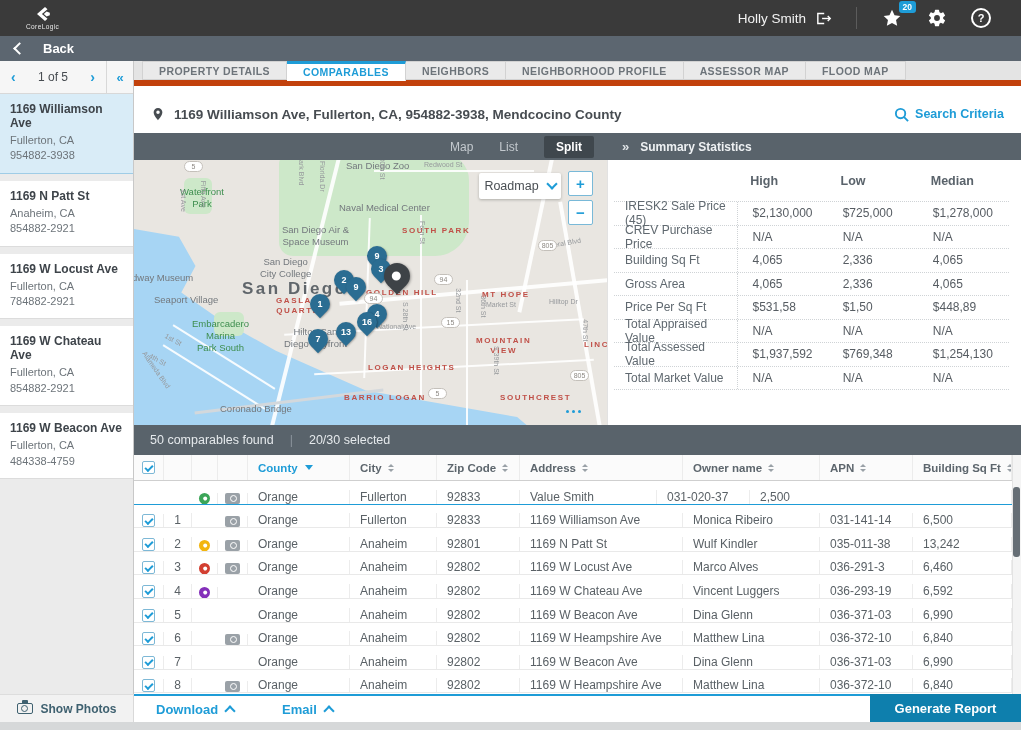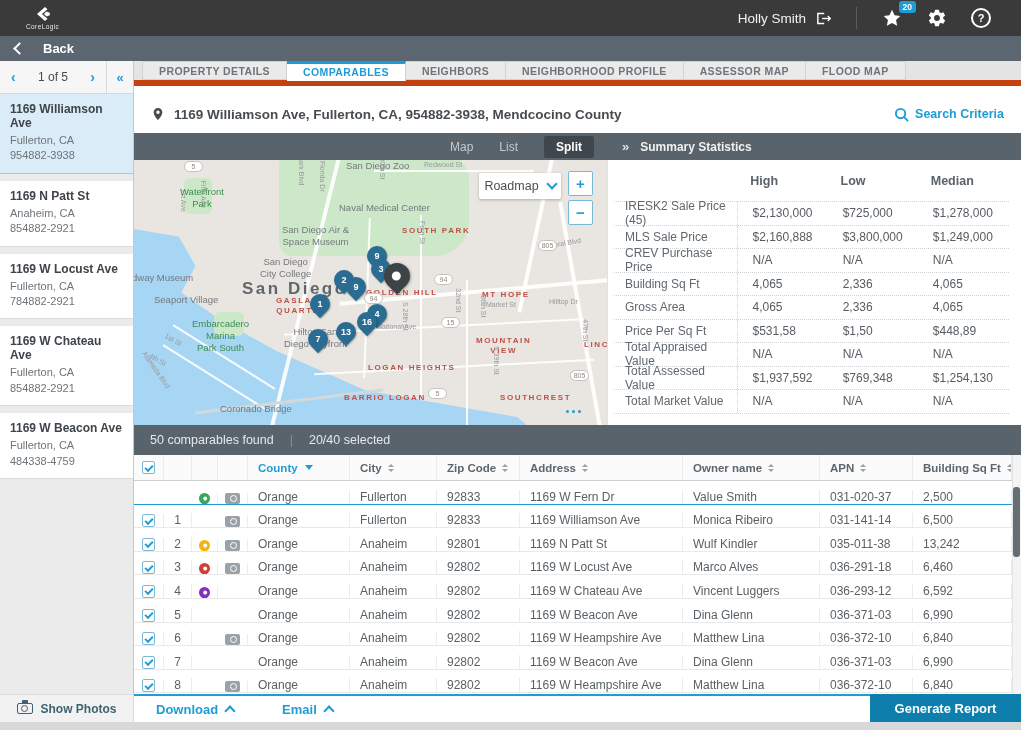--- a/index.html
+++ b/index.html
@@ -409,26 +409,20 @@
           <div class="sc">Median</div>
         </div>
         <div id="stats-rows">
             <div class="srow">
               <div class="sl">IRESK2 Sale Price (45)</div>
               <div class="sv">$2,130,000</div>
               <div class="sv">$725,000</div>
               <div class="sv">$1,278,000</div>
             </div>
             <div class="srow">
-              <div class="sl">MLS Sale Price</div>
-              <div class="sv">$2,160,888</div>
-              <div class="sv">$3,800,000</div>
-              <div class="sv">$1,249,000</div>
-            </div>
-            <div class="srow">
               <div class="sl">CREV Purchase Price</div>
               <div class="sv">N/A</div>
               <div class="sv">N/A</div>
               <div class="sv">N/A</div>
             </div>
             <div class="srow">
               <div class="sl">Building Sq Ft</div>
               <div class="sv">4,065</div>
               <div class="sv">2,336</div>
               <div class="sv">4,065</div>
@@ -463,21 +457,21 @@
               <div class="sv">N/A</div>
               <div class="sv">N/A</div>
             </div>
           </div>
       </div>
     </div>
 
     <div class="section-bar">
       <span>50 comparables found</span>
       <span class="sb-div">|</span>
-      <span>20/40 selected</span>
+      <span>20/30 selected</span>
     </div>
 
     <div class="grid-head" id="grid-head">
         <div class="cell c-cb">
           <div class="ck on"></div>
         </div>
         <div class="cell c-num"></div>
         <div class="cell c-pin"></div>
         <div class="cell c-cam"></div>
         <div class="cell hcell c-county sorted">
@@ -533,21 +527,20 @@
           <div class="cell c-num"></div>
           <div class="cell c-pin">
             <div class="tpin tpin-green"></div>
           </div>
           <div class="cell c-cam">
             <div class="cam"></div>
           </div>
           <div class="cell c-county">Orange</div>
           <div class="cell c-city">Fullerton</div>
           <div class="cell c-zip">92833</div>
-          <div class="cell c-addr">1169 W Fern Dr</div>
           <div class="cell c-owner">Value Smith</div>
           <div class="cell c-apn">031-020-37</div>
           <div class="cell c-sqft">2,500</div>
         </div>
         <div class="row">
           <div class="cell c-cb">
             <div class="ck on"></div>
           </div>
           <div class="cell c-num">1</div>
           <div class="cell c-pin"></div>
@@ -590,38 +583,38 @@
             <div class="tpin tpin-red"></div>
           </div>
           <div class="cell c-cam">
             <div class="cam"></div>
           </div>
           <div class="cell c-county">Orange</div>
           <div class="cell c-city">Anaheim</div>
           <div class="cell c-zip">92802</div>
           <div class="cell c-addr">1169 W Locust Ave</div>
           <div class="cell c-owner">Marco Alves</div>
-          <div class="cell c-apn">036-291-18</div>
+          <div class="cell c-apn">036-291-3</div>
           <div class="cell c-sqft">6,460</div>
         </div>
         <div class="row">
           <div class="cell c-cb">
             <div class="ck on"></div>
           </div>
           <div class="cell c-num">4</div>
           <div class="cell c-pin">
             <div class="tpin tpin-purple"></div>
           </div>
           <div class="cell c-cam"></div>
           <div class="cell c-county">Orange</div>
           <div class="cell c-city">Anaheim</div>
           <div class="cell c-zip">92802</div>
           <div class="cell c-addr">1169 W Chateau Ave</div>
           <div class="cell c-owner">Vincent Luggers</div>
-          <div class="cell c-apn">036-293-12</div>
+          <div class="cell c-apn">036-293-19</div>
           <div class="cell c-sqft">6,592</div>
         </div>
         <div class="row">
           <div class="cell c-cb">
             <div class="ck on"></div>
           </div>
           <div class="cell c-num">5</div>
           <div class="cell c-pin"></div>
           <div class="cell c-cam"></div>
           <div class="cell c-county">Orange</div>

